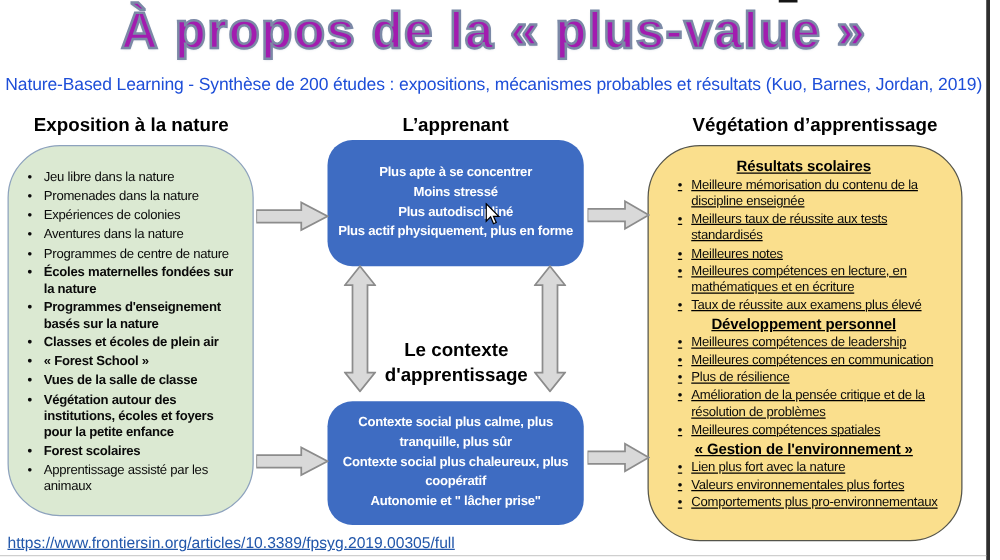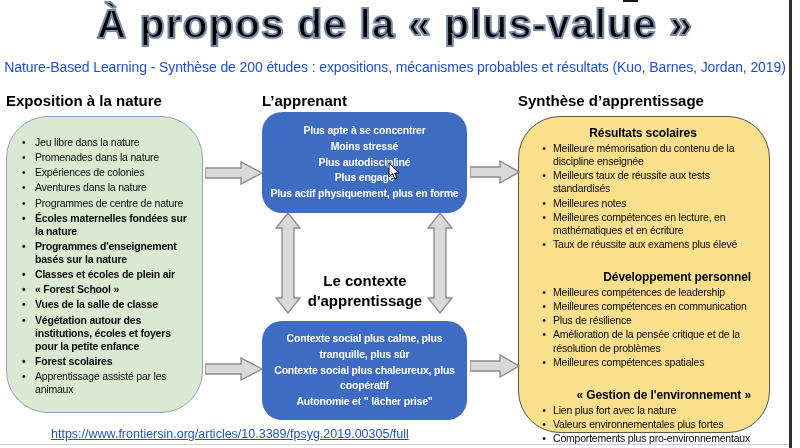--- a/index.html
+++ b/index.html
@@ -2,28 +2,28 @@
 <html><head>
 <meta charset="utf-8">
 <style>
   * { margin:0; padding:0; box-sizing:border-box; }
   body { background:#fff; font-family:"Liberation Sans", sans-serif; }
   .slide { position:relative; width:800px; height:448px; background:#ffffff; overflow:hidden; }
 
   .main-title {
     position:absolute; left:0; top:1px; width:790px; text-align:center;
     font-size:41px; font-weight:bold; letter-spacing:1px;
-    color:#000000; -webkit-text-stroke:2px #7b89a6;
+    color:#a21caf; -webkit-text-stroke:2px #7b89a6;
     text-shadow:0 1px 2px rgba(90,105,140,.35);
   }
   .subtitle {
     position:absolute; left:0; top:59px; width:790px; text-align:center;
     font-size:14px; letter-spacing:-0.1px; color:#1d4ed8;
   }
-  .col-header { position:absolute; font-size:15px; font-weight:bold; color:#000; }
+  .col-header { position:absolute; font-size:15px; font-weight:bold; color:#000; text-align:center; }
   .hdr-exposure { left:6px;   top:92px; width:198px; }
   .hdr-learner  { left:262px; top:92px; width:205px; }
   .hdr-results  { left:518px; top:92px; width:268px; }
 
   .exposure-box {
     position:absolute; left:6px; top:116px; width:197px; height:297px;
     background:#dbe9d2; border:1.5px solid #8da2bd; border-radius:42px;
     padding:19px 6px 6px 12px;
   }
   .li { display:flex; margin-bottom:2px; font-size:10.5px; letter-spacing:-0.2px;
@@ -44,50 +44,51 @@
 
   .context-label {
     position:absolute; left:290px; top:271px; width:150px; text-align:center;
     font-size:15px; font-weight:bold; color:#000; line-height:1.35;
   }
 
   .results-box {
     position:absolute; left:518px; top:116px; width:252px; height:317px;
     background:#fadf8d; border:1.5px solid #55554b; border-radius:42px;
     padding:8px 8px 4px 16px;
+    text-decoration:underline;
   }
   .sec-h { text-align:center; font-size:12px; font-weight:bold; color:#000;
            margin:1px 10px 2px 0; letter-spacing:-0.1px; }
-  .sec-gap { margin-top:19px;text-align:right; }
+  .sec-gap { margin-top:1px; }
   .yli { display:flex; margin-bottom:1px; font-size:10.5px; letter-spacing:-0.2px;
          line-height:1.25; color:#0a0a0a; }
   .yli .b { width:18px; flex:0 0 18px; text-align:center; }
   .yli .t { flex:1; padding-right:4px; }
 
   .arrow { position:absolute; }
   .footer-link {
     position:absolute; left:6px; top:427px; font-size:12.5px;
-    color:#2156aa; text-decoration:underline;margin-left:45px;
+    color:#2156aa; text-decoration:underline;
   }
   .edge-line-right  { position:absolute; left:789px; top:0; width:3px; height:448px; background:#2e2e2e; }
   .edge-line-bottom { position:absolute; left:0; top:444px; width:789px; height:1px; background:#cfcfcf; }
   .edge-tick-top    { position:absolute; left:623px; top:0; width:15px; height:2px; background:#151515; }
   .cursor { position:absolute; left:388px; top:162px; }
 </style>
 </head>
 <body>
 
 <div class="slide">
 
   <div class="main-title">À propos de la « plus-value »</div>
   <div class="subtitle">Nature-Based Learning - Synthèse de 200 études : expositions, mécanismes probables et résultats (Kuo, Barnes, Jordan, 2019)</div>
 
   <div class="col-header hdr-exposure">Exposition à la nature</div>
   <div class="col-header hdr-learner">L’apprenant</div>
-  <div class="col-header hdr-results">Synthèse d’apprentissage</div>
+  <div class="col-header hdr-results">Végétation d’apprentissage</div>
 
   <div class="exposure-box">
     <div>
         <div class="li">
           <span class="b">•</span>
           <span class="t">Jeu libre dans la nature</span>
         </div>
         <div class="li">
           <span class="b">•</span>
           <span class="t">Promenades dans la nature</span>
@@ -136,21 +137,20 @@
           <span class="b">•</span>
           <span class="t">Apprentissage assisté par les animaux</span>
         </div>
       </div>
   </div>
 
   <div class="blue-box learner-box">
       <div>Plus apte à se concentrer</div>
       <div>Moins stressé</div>
       <div>Plus autodiscipliné</div>
-      <div>Plus engagé</div>
       <div>Plus actif physiquement, plus en forme</div>
     </div>
 
   <div class="context-label">Le contexte d'apprentissage</div>
 
   <div class="blue-box context-box">
       <div>Contexte social plus calme, plus tranquille, plus sûr</div>
       <div>Contexte social plus chaleureux, plus coopératif</div>
       <div>Autonomie et " lâcher prise"</div>
     </div>

